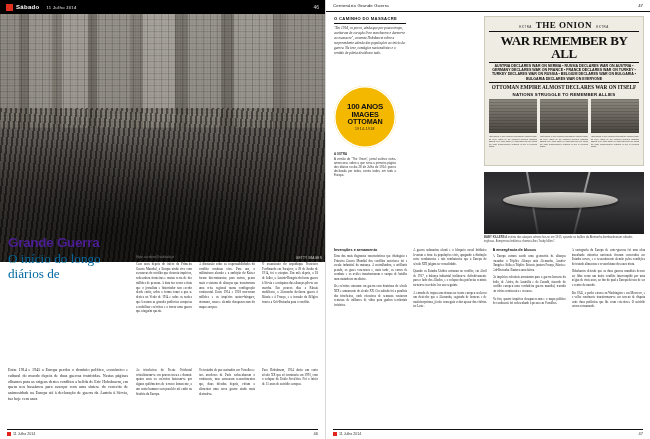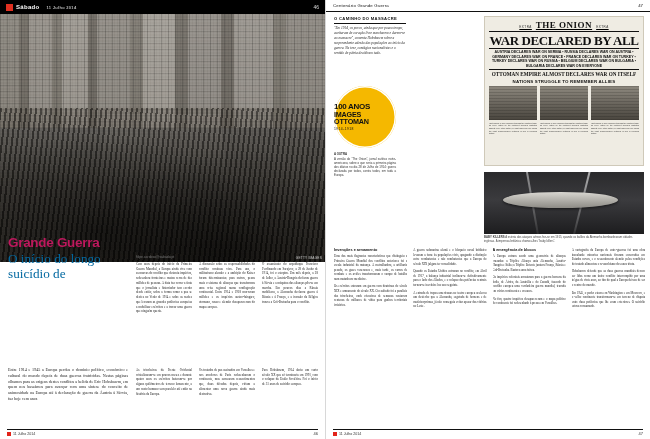--- a/index.html
+++ b/index.html
@@ -108,21 +108,21 @@
     font-size:3.2px; color:rgba(255,255,255,.75);
     letter-spacing:.2px;
   }
 
   
   .headline-zone {
     position:absolute; top:236px; left:8px; width:175px;
     z-index:4;
   }
   .kicker {
-    font-size:13.5px; font-weight:bold; color:#be185d;
+    font-size:13.5px; font-weight:bold; color:#4c1d95;
     line-height:1.05; margin:0 0 1px 0; letter-spacing:-.3px;
   }
   .headline {
     font-family:"Liberation Serif", serif;
     font-size:13.2px; line-height:1.14; color:#0369a1;
     margin:0; font-weight:normal;
   }
   .headline span { display:block; }
 
   
@@ -191,21 +191,21 @@
     font-family:"Liberation Serif", serif;
     font-size:3.5px; line-height:1.45; font-style:italic; color:#222;
     margin:0 0 3px 0;
   }
 
   
   .stamp {
     position:absolute; left:8px; top:86px; width:62px; height:62px;
     border-radius:50%;
     background:#f5b800;
-    display:flex; flex-direction:column; align-items:flex-start; justify-content:center;
+    display:flex; flex-direction:column; align-items:center; justify-content:center;
     text-align:center; color:#111;
     box-shadow:0 0 0 1.5px #fff inset;
   }
   .stamp .n { font-size:8px; font-weight:bold; line-height:1; letter-spacing:-.3px; }
   .stamp .t1 { font-size:7.2px; font-weight:bold; line-height:1.03; letter-spacing:-.2px; }
   .stamp .t2 { font-size:3.4px; margin-top:2px; letter-spacing:.4px; }
 
   .stamp-cap {
     position:absolute; left:8px; top:152px; width:62px;
     font-size:2.9px; line-height:1.4; color:#333; text-align:justify;
@@ -215,21 +215,21 @@
   
   .news {
     position:absolute; right:6px; top:16px; width:160px; height:150px;
     background:#efece3;
     border:1px solid #cfc9b9;
     overflow:hidden;
     padding:3px 4px;
   }
   .news .nm {
     display:flex; align-items:baseline; justify-content:center; gap:4px;
-    border-bottom:1px solid #111; padding-bottom:1px;text-decoration:underline;
+    border-bottom:1px solid #111; padding-bottom:1px;
   }
   .news .nm .side { font-size:3px; letter-spacing:.5px; color:#333; }
   .news .nm .ttl {
     font-family:"Liberation Serif", serif;
     font-size:9px; font-weight:bold; letter-spacing:.5px; color:#111;
   }
   .news .hl {
     font-family:"Liberation Serif", serif;
     font-size:13px; font-weight:bold; text-align:center;
     line-height:1.02; margin:2px 0 1px; color:#111;
@@ -334,21 +334,21 @@
       <div class="hero-street"></div>
       <div class="hero-crowd"></div>
       <div class="hero-grain"></div>
       <div class="photo-credit">GETTY IMAGES</div>
     </div>
 
     <div class="headline-zone">
       <div class="kicker">Grande Guerra</div>
       <h1 class="headline">
         <span>O início do longo</span>
-        <span>suicídio de</span>
+        <span>diários de</span>
       </h1>
     </div>
 
     <div class="standfirst">Entre 1914 e 1945 a Europa perdeu o domínio político, económico e cultural do mundo depois de duas guerras fratricidas. Nestas páginas olhamos para as origens destes conflitos a belida de Eric Hobsbawm, em quem nos baseámos para avançar com uma síntese do conceito de animosidade na Europa até à declaração de guerra da Áustria à Sérvia, faz hoje cem anos</div>
 
     <div class="byline">
       <div class="name">FILIPE PAIVA CARDOSO</div>
       <div class="mail">filipe.cardoso@sabado.pt</div>
     </div>
 
@@ -410,21 +410,21 @@
       <span class="lead">A OUTRA</span>
       <span>A versão do "The Onion", jornal satírico norte-americano, sobre o que seria a primeira página dos diários no dia 28 de Julho de 1914: guerra declarada por todos, contra todos, em toda a Europa.</span>
     </div>
 
     <div class="news">
       <div class="nm">
         <span class="side">EXTRA</span>
         <span class="ttl">THE ONION</span>
         <span class="side">EXTRA</span>
       </div>
-      <div class="hl">WAR DECLARED BY ALL</div>
+      <div class="hl">WAR REMEMBER BY ALL</div>
       <div class="sub1">AUSTRIA DECLARES WAR ON SERBIA  •  RUSSIA DECLARES WAR ON AUSTRIA  •  GERMANY DECLARES WAR ON FRANCE  •  FRANCE DECLARES WAR ON TURKEY  •  TURKEY DECLARES WAR ON RUSSIA  •  BELGIUM DECLARES WAR ON BULGARIA  •  BULGARIA DECLARES WAR ON EVERYONE</div>
       <div class="hl2">OTTOMAN EMPIRE ALMOST DECLARES WAR ON ITSELF</div>
       <div class="hl3">NATIONS STRUGGLE TO REMEMBER ALLIES</div>
       <div class="photos">
         <div class="ph"></div>
         <div class="ph"></div>
         <div class="ph"></div>
       </div>
       <div class="cols3">
         <div class="c">Vast armies of men marched towards the frontiers today as every nation on the continent declared hostilities against every other nation, in what observers are calling the most comprehensive outbreak of war in recorded history.</div>

